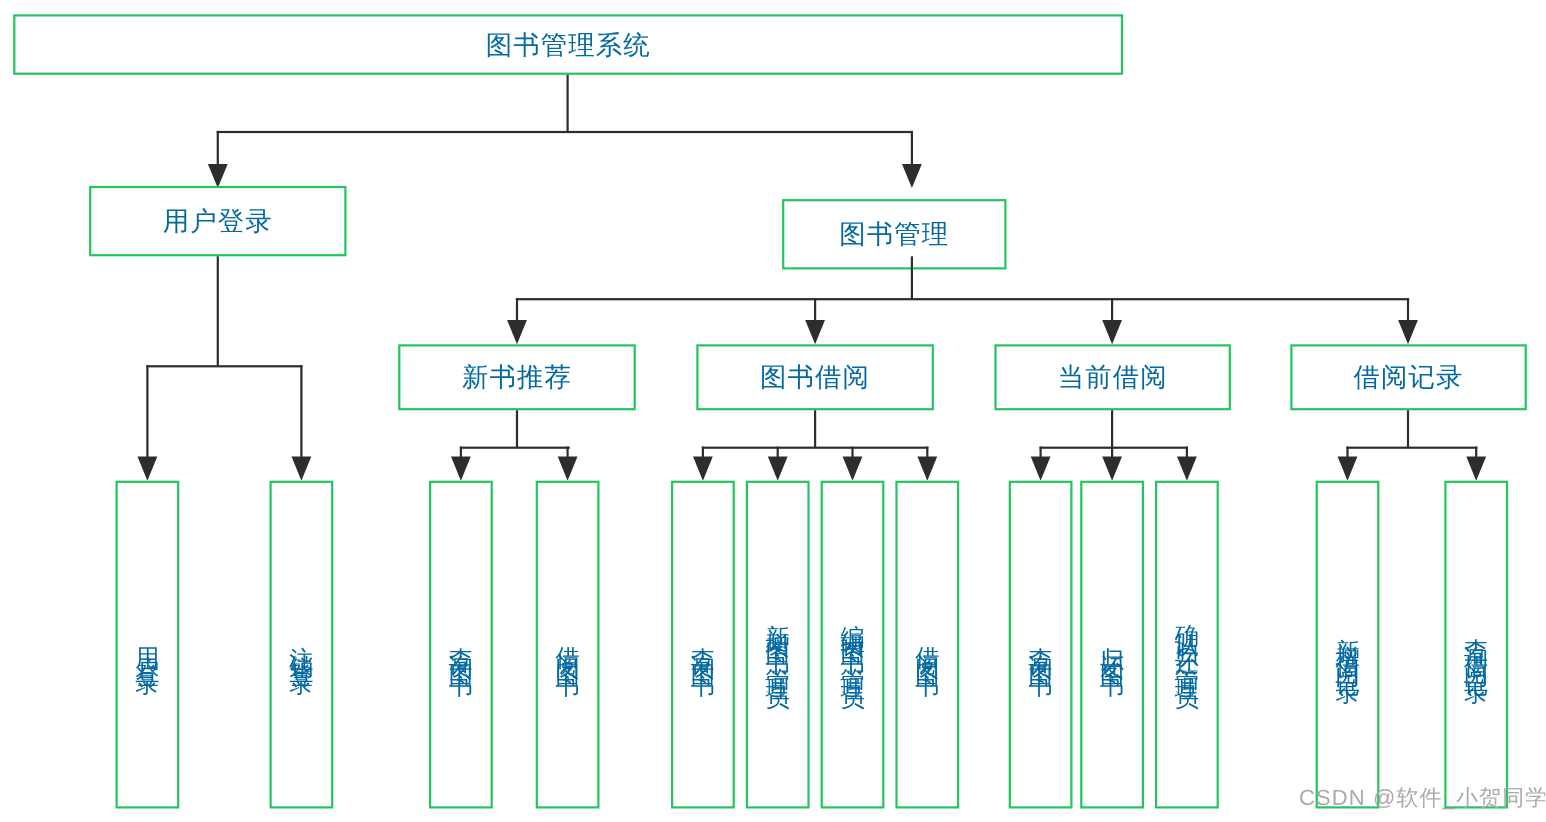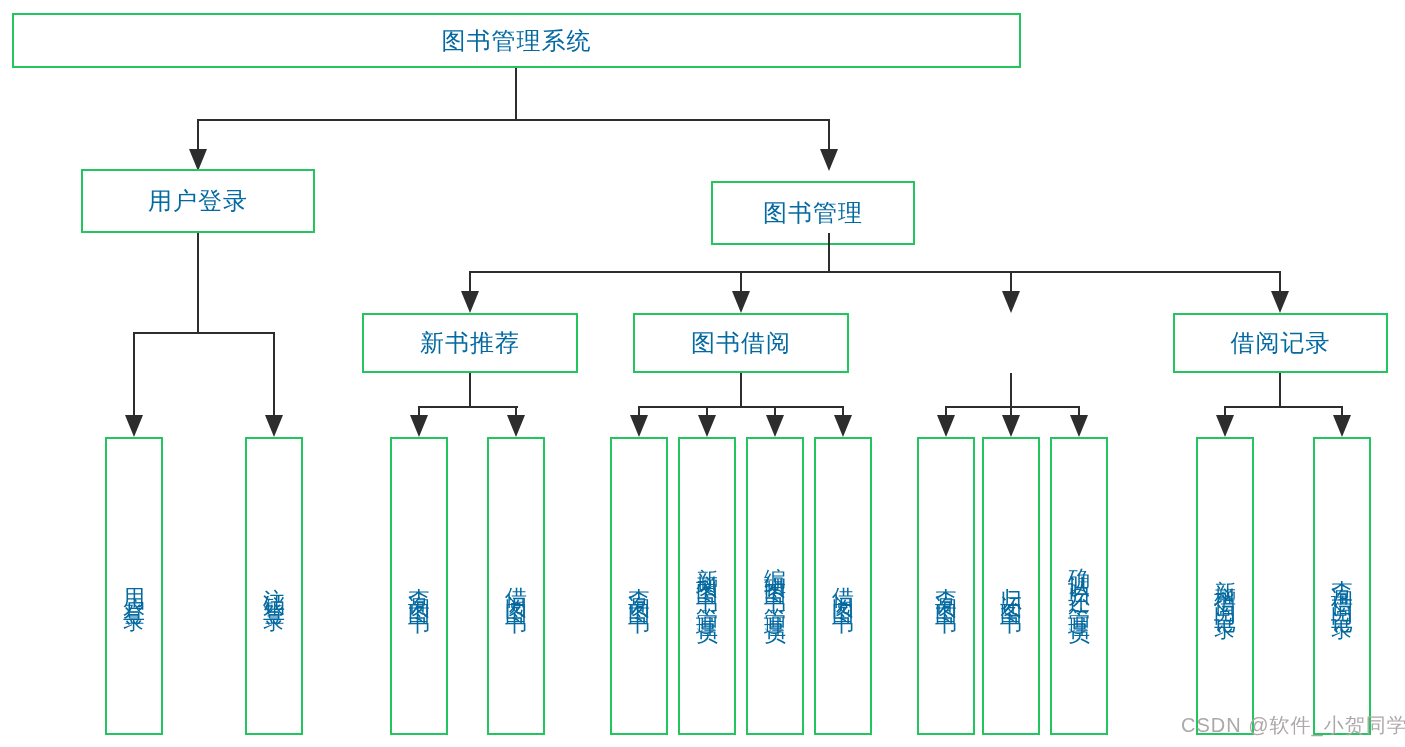--- a/index.html
+++ b/index.html
@@ -79,20 +79,21 @@
   <div class="arrow" style="left:461px; top:291px;"></div>
   <div class="vline" style="left:740px; top:271px; height:22px;"></div>
   <div class="arrow" style="left:732px; top:291px;"></div>
   <div class="vline" style="left:1010px; top:271px; height:22px;"></div>
   <div class="arrow" style="left:1002px; top:291px;"></div>
   <div class="vline" style="left:1279px; top:271px; height:22px;"></div>
   <div class="arrow" style="left:1271px; top:291px;"></div>
 
   <div class="box hlabel" style="left:633px; top:313px; width:216px; height:60px;">图书借阅</div>
   <div class="box hlabel" style="left:362px; top:313px; width:216px; height:60px;">新书推荐</div>
+  <div class="box hlabel" style="left:904px; top:313px; width:215px; height:60px;">当前借阅</div>
   <div class="box hlabel" style="left:1173px; top:313px; width:215px; height:60px;">借阅记录</div>
 
   <div class="vline" style="left:469px; top:373px; height:34px;"></div>
   <div class="hline" style="left:418px; top:406px; width:100px;"></div>
   <div class="vline" style="left:418px; top:406px; height:11px;"></div>
   <div class="arrow" style="left:410px; top:415px;"></div>
   <div class="vline" style="left:515px; top:406px; height:11px;"></div>
   <div class="arrow" style="left:507px; top:415px;"></div>
 
   <div class="vline" style="left:740px; top:373px; height:34px;"></div>

